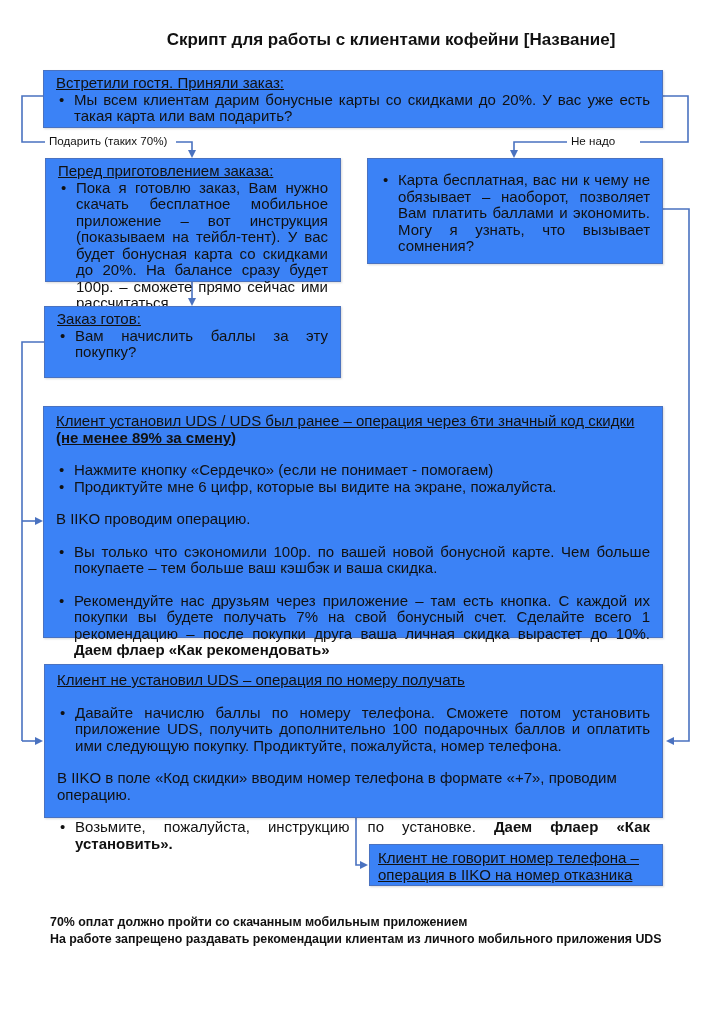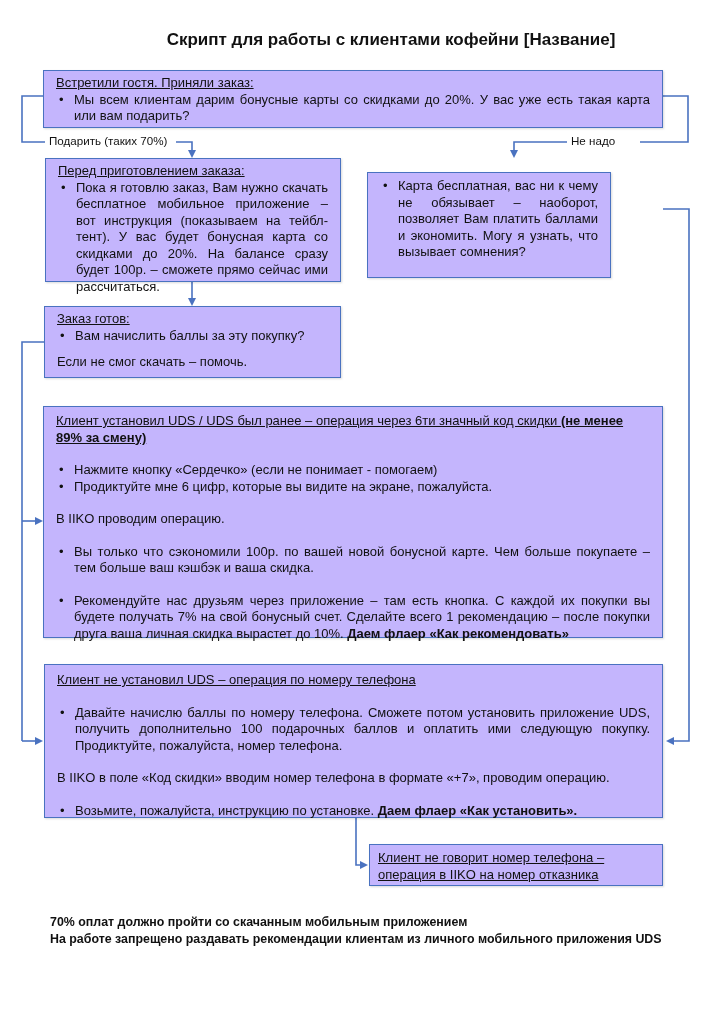--- a/index.html
+++ b/index.html
@@ -1,21 +1,21 @@
 <!DOCTYPE html>
 <html><head>
 <meta charset="utf-8">
 <style>
   html, body { margin:0; padding:0; background:#ffffff; }
   body { width:708px; height:1024px; position:relative; overflow:hidden;
          font-family:"Liberation Sans", sans-serif; color:#111; }
   .title { position:absolute; left:0; width:708px; top:30px; text-align:center;
            font-size:17px; font-weight:bold; padding-left:74px; box-sizing:border-box; }
-  .box { position:absolute; background:#c4b5fd; border:1.5px solid #4a72c0;
-         box-sizing:border-box; font-size:13px; line-height:16.5px; padding:4px 12px 4px 12px;
+  .box { position:absolute; background:#3b82f6; border:1.5px solid #4a72c0;
+         box-sizing:border-box; font-size:15px; line-height:16.5px; padding:4px 12px 4px 12px;
          box-shadow:1px 1px 2px rgba(0,0,0,0.15); }
   .box .hd { text-decoration:underline; }
   .box .hd b { font-weight:bold; }
   .box ul { margin:0; padding:0; list-style:none; }
   .box li { position:relative; padding-left:18px; text-align:justify; }
   .box li::before { content:"•"; position:absolute; left:3px; top:0; }
   .box p { margin:0; }
   .gap { height:16px; }
   .lbl { position:absolute; font-size:11.6px; background:#fff; padding:0 4px; }
   svg.conn { position:absolute; left:0; top:0; width:708px; height:1024px; pointer-events:none; }
@@ -62,33 +62,32 @@
     </ul>
 </div>
 
 <div class="box" style="left:45px; top:158px; width:296px; height:124px;">
   <div class="hd">Перед приготовлением заказа:</div>
   <ul>
       <li>Пока я готовлю заказ, Вам нужно скачать бесплатное мобильное приложение – вот инструкция (показываем на тейбл-тент). У вас будет бонусная карта со скидками до 20%. На балансе сразу будет 100р. – сможете прямо сейчас ими рассчитаться.</li>
     </ul>
 </div>
 
-<div class="box" style="left:367px; top:172px; width:244px; height:106px; padding-top:5px;">
+<div class="box" style="left:367px; top:158px; width:296px; height:106px; padding-top:13px;">
   <ul>
       <li>Карта бесплатная, вас ни к чему не обязывает – наоборот, позволяет Вам платить баллами и экономить. Могу я узнать, что вызывает сомнения?</li>
     </ul>
 </div>
 
 <div class="box" style="left:44px; top:306px; width:297px; height:72px;">
   <div class="hd">Заказ готов:</div>
   <ul>
       <li>Вам начислить баллы за эту покупку?</li>
     </ul>
   <div class="gap" style="height:10px"></div>
-  <p>Если не смог скачать – помочь.</p>
 </div>
 
 <div class="box" style="left:43px; top:406px; width:620px; height:232px; padding-top:6px;">
   <div class="hd"><span>Клиент установил UDS / UDS был ранее – операция через 6ти значный код скидки </span><b>(не менее 89% за смену)</b></div>
   <div class="gap"></div>
   <ul>
     <li>Нажмите кнопку «Сердечко» (если не понимает - помогаем)</li>
     <li>Продиктуйте мне 6 цифр, которые вы видите на экране, пожалуйста.</li>
   </ul>
   <div class="gap"></div>
@@ -97,21 +96,21 @@
   <ul>
       <li>Вы только что сэкономили 100р. по вашей новой бонусной карте. Чем больше покупаете – тем больше ваш кэшбэк и ваша скидка.</li>
     </ul>
   <div class="gap"></div>
   <ul>
       <li><span>Рекомендуйте нас друзьям через приложение – там есть кнопка. С каждой их покупки вы будете получать 7% на свой бонусный счет. Сделайте всего 1 рекомендацию – после покупки друга ваша личная скидка вырастет до 10%. </span><b>Даем флаер «Как рекомендовать»</b></li>
     </ul>
 </div>
 
 <div class="box" style="left:44px; top:664px; width:619px; height:154px; padding-top:7px;">
-  <div class="hd">Клиент не установил UDS – операция по номеру телефона</div>
+  <div class="hd">Клиент не установил UDS – операция по номеру получать</div>
   <div class="gap"></div>
   <ul>
       <li>Давайте начислю баллы по номеру телефона. Сможете потом установить приложение UDS, получить дополнительно 100 подарочных баллов и оплатить ими следующую покупку. Продиктуйте, пожалуйста, номер телефона.</li>
     </ul>
   <div class="gap"></div>
   <p>В IIKO в поле «Код скидки» вводим номер телефона в формате «+7», проводим операцию.</p>
   <div class="gap"></div>
   <ul>
       <li><span>Возьмите, пожалуйста, инструкцию по установке. </span><b>Даем флаер «Как установить».</b></li>
     </ul>

